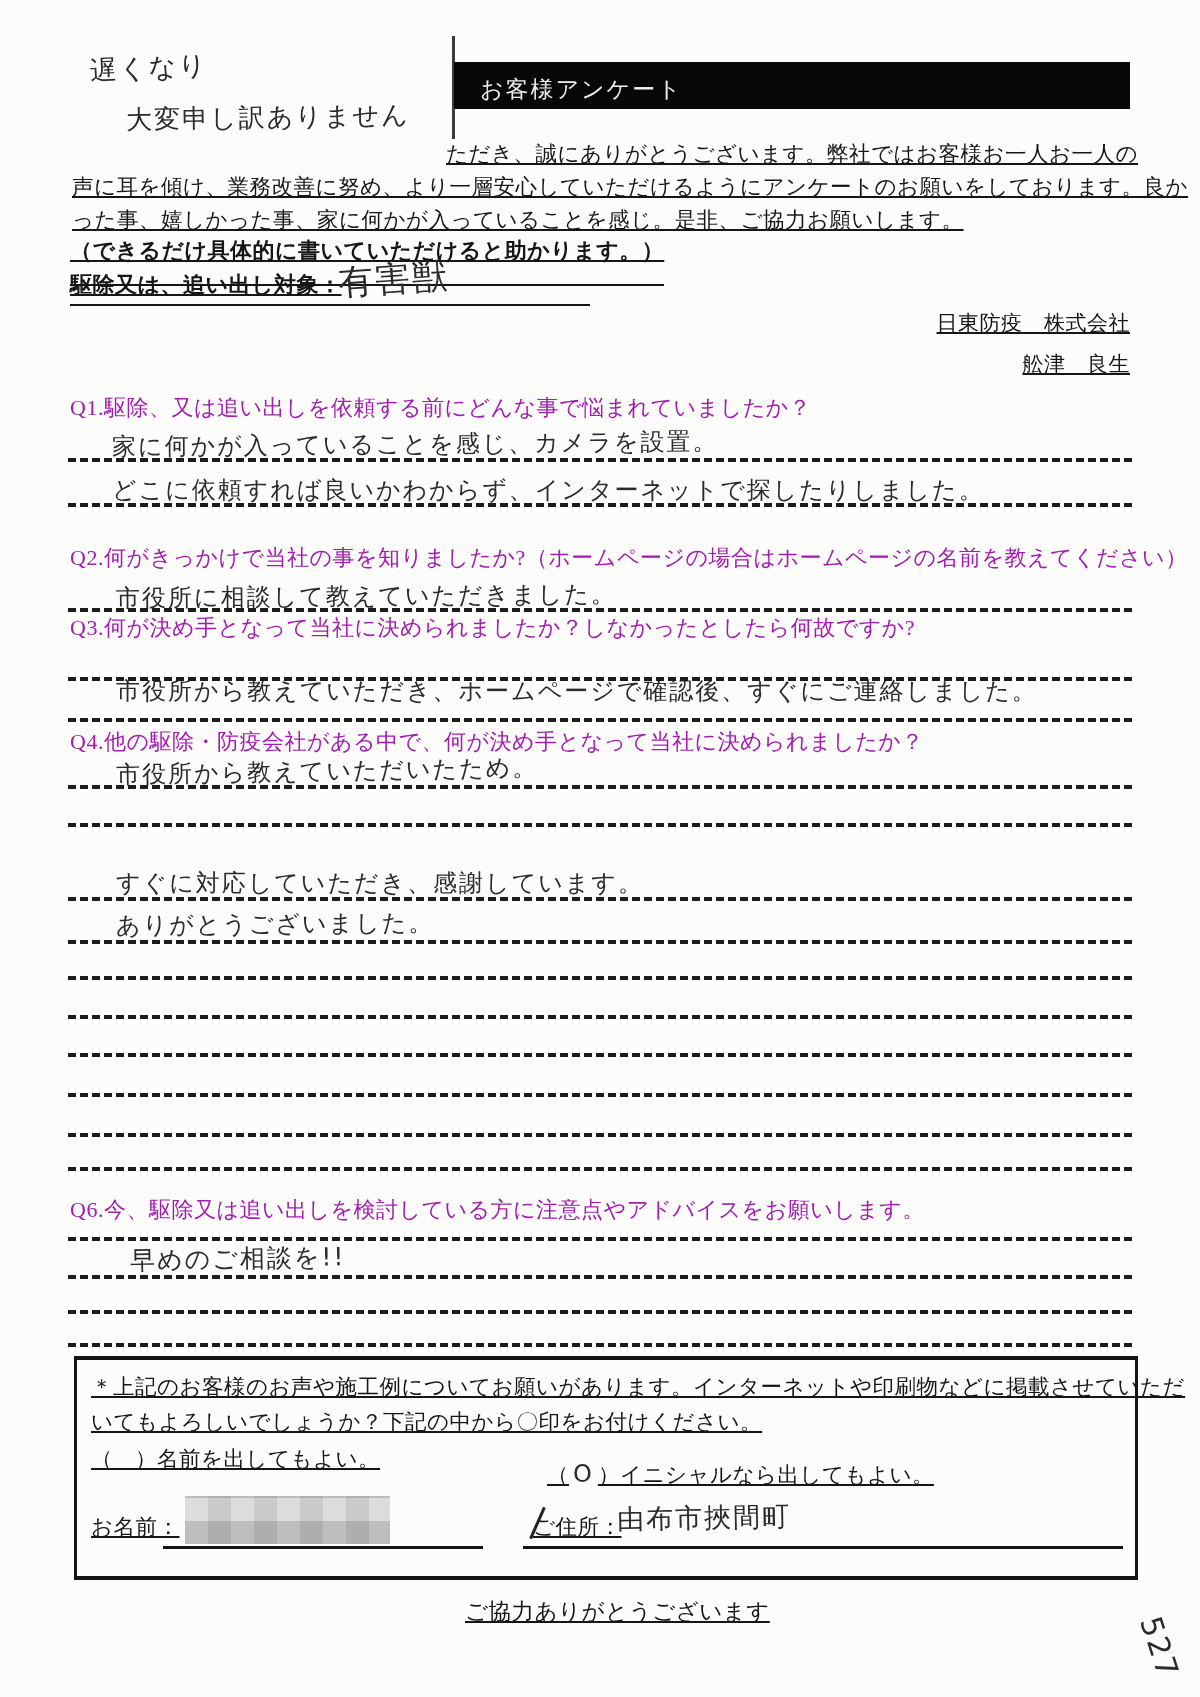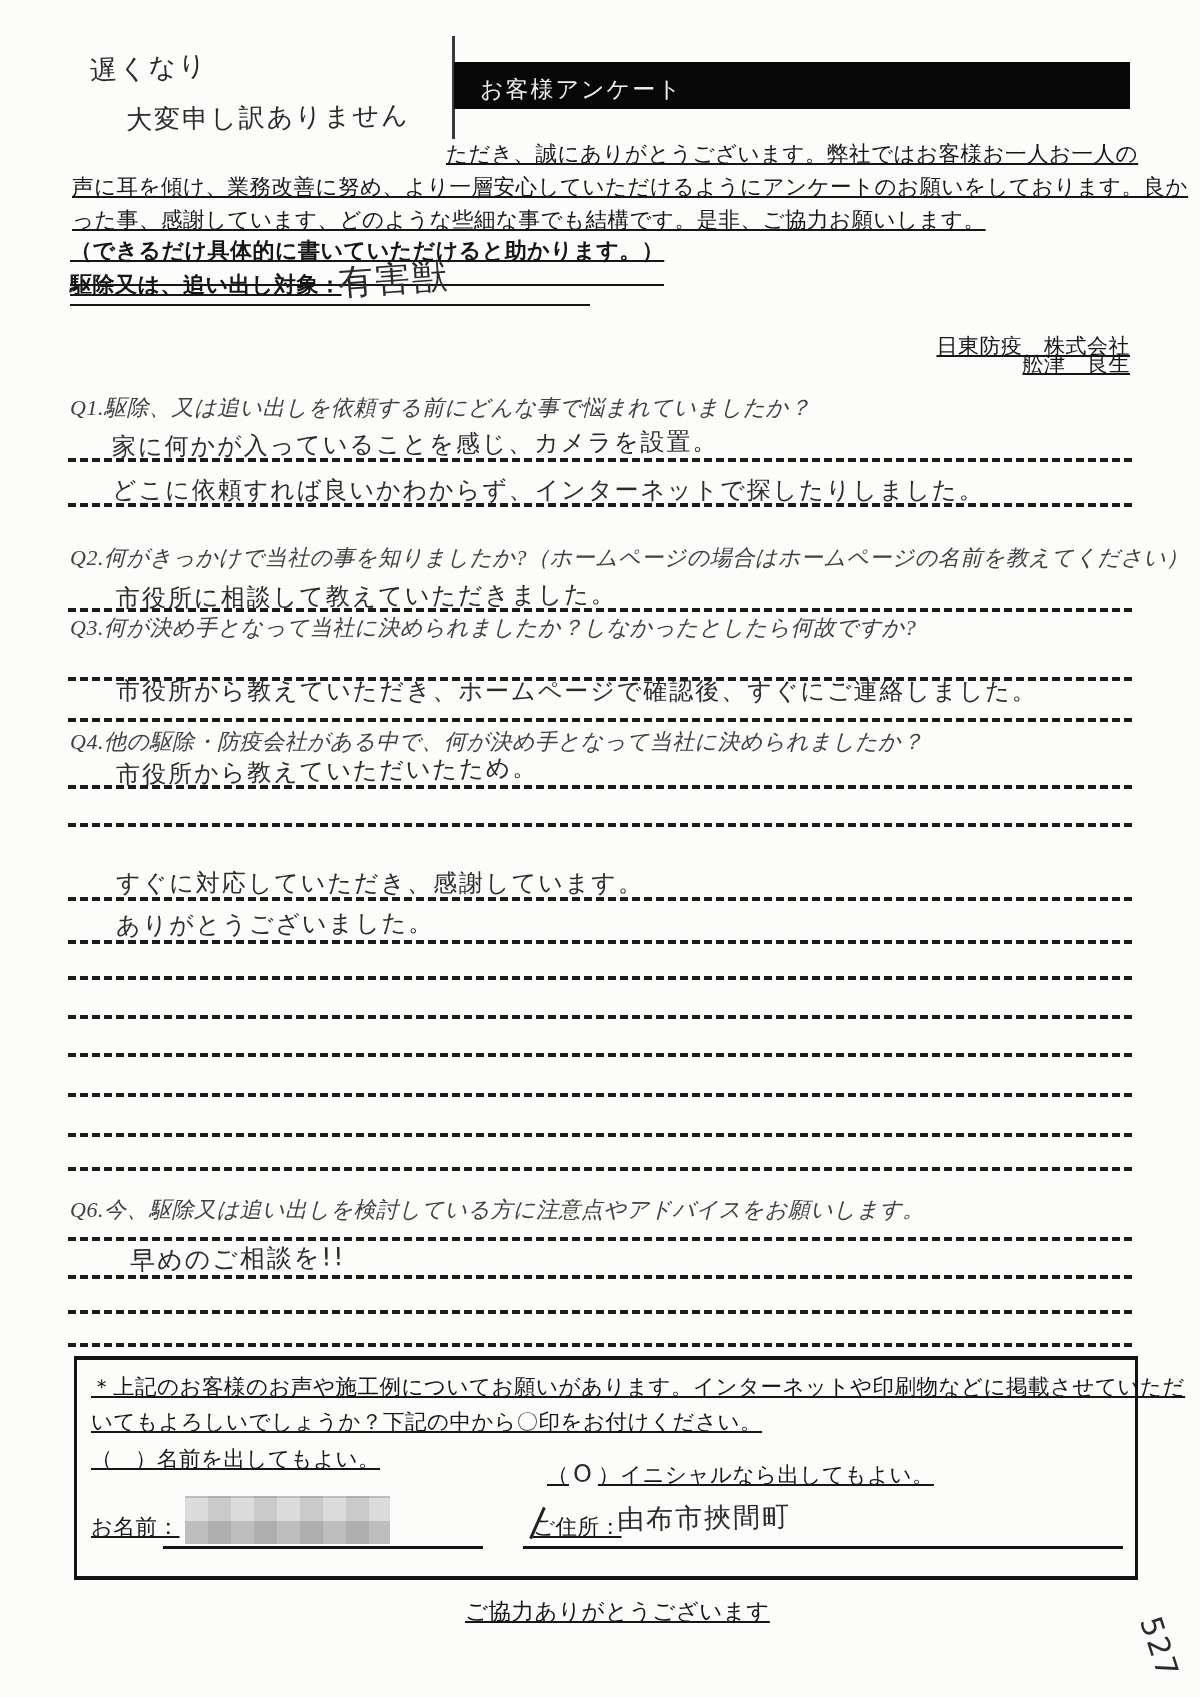--- a/index.html
+++ b/index.html
@@ -4,21 +4,21 @@
 <style>
   html,body{margin:0;padding:0;background:#e8e8e6;}
   #page{
     position:relative;width:1200px;height:1697px;margin:0 auto;
     background:#fcfcfb;overflow:hidden;
     font-family:"Liberation Serif","DejaVu Serif",serif;
     color:#161616;
   }
   .abs{position:absolute;}
   .printed{font-size:21.5px;letter-spacing:.5px;white-space:nowrap;text-decoration:underline;}
-  .q{font-size:22px;letter-spacing:.5px;white-space:nowrap;color:#404040;font-style:italic;}
+  .q{font-size:22px;letter-spacing:.5px;white-space:nowrap;color:#a21caf;}
   .hw{
     font-family:"DejaVu Sans",sans-serif;
     color:#2b2b2b;white-space:nowrap;letter-spacing:2px;
   }
   .dash{
     position:absolute;left:68px;width:1068px;height:4px;
     background:repeating-linear-gradient(90deg,#1c1c1c 0 8px,transparent 8px 12px);
   }
   .titlebar{
     position:absolute;left:454px;top:62px;width:676px;height:47px;
@@ -48,29 +48,29 @@
   <div class="abs hw" style="left:90px;top:50px;font-size:27px;transform:rotate(-3deg);">遅くなり</div>
   <div class="abs hw" style="left:126px;top:100px;font-size:26px;transform:rotate(-1deg);">大変申し訳ありません</div>
 
   <div class="vline"></div>
   <div class="titlebar">
     <span>お客様アンケート</span>
   </div>
 
   <div class="abs printed" style="left:446px;top:139px;">ただき、誠にありがとうございます。弊社ではお客様お一人お一人の</div>
   <div class="abs printed" style="left:72px;top:172px;">声に耳を傾け、業務改善に努め、より一層安心していただけるようにアンケートのお願いをしております。良か</div>
-  <div class="abs printed" style="left:72px;top:205px;">った事、感謝しています、どのような些細な事でも結構です。是非、ご協力お願いします。</div>
+  <div class="abs printed" style="left:72px;top:205px;">った事、嬉しかった事、家に何かが入っていることを感じ。是非、ご協力お願いします。</div>
 
   <div class="abs printed ul2" style="left:70px;top:236px;font-weight:bold;padding-bottom:18px;font-size:22px;">（できるだけ具体的に書いていただけると助かります。）</div>
   <div class="abs ul2" style="left:70px;top:270px;width:520px;height:34px;">
     <span class="printed" style="font-weight:bold;font-size:22px;">駆除又は、追い出し対象：</span>
     <span class="hw" style="position:absolute;left:268px;top:-14px;font-size:35px;transform:rotate(-4deg);">有害獣</span>
   </div>
 
-  <div class="abs printed" style="right:70px;top:332px;font-size:21px;">日東防疫　株式会社</div>
+  <div class="abs printed" style="right:70px;top:309px;font-size:21px;">日東防疫　株式会社</div>
   <div class="abs printed" style="right:70px;top:350px;font-size:21px;">舩津　良生</div>
 
   <div class="abs q" style="left:70px;top:393px;">Q1.駆除、又は追い出しを依頼する前にどんな事で悩まれていましたか？</div>
   <div class="abs hw" style="left:112px;top:428px;font-size:24px;transform:rotate(-0.5deg);">家に何かが入っていることを感じ、カメラを設置。</div>
   <div class="dash" style="top:458px;"></div>
   <div class="abs hw" style="left:112px;top:474px;font-size:24px;">どこに依頼すれば良いかわからず、インターネットで探したりしました。</div>
   <div class="dash" style="top:503px;"></div>
 
   <div class="abs q" style="left:70px;top:543px;">Q2.何がきっかけで当社の事を知りましたか?（ホームページの場合はホームページの名前を教えてください）</div>
   <div class="abs hw" style="left:116px;top:580px;font-size:24px;transform:rotate(-0.5deg);">市役所に相談して教えていただきました。</div>

